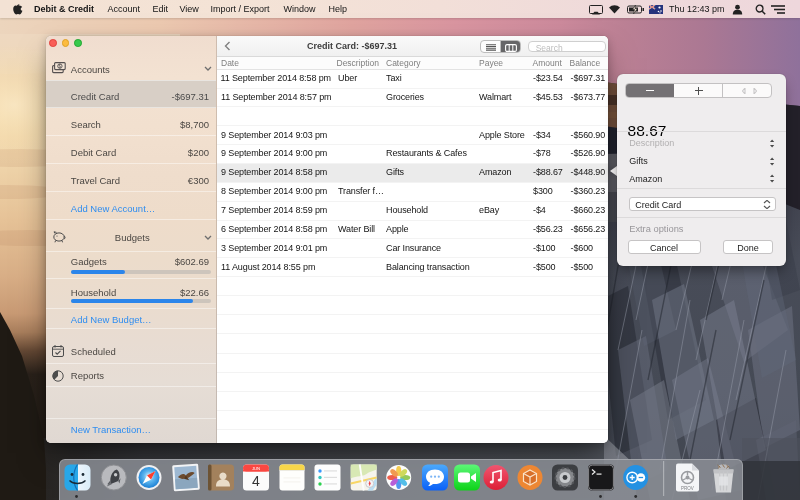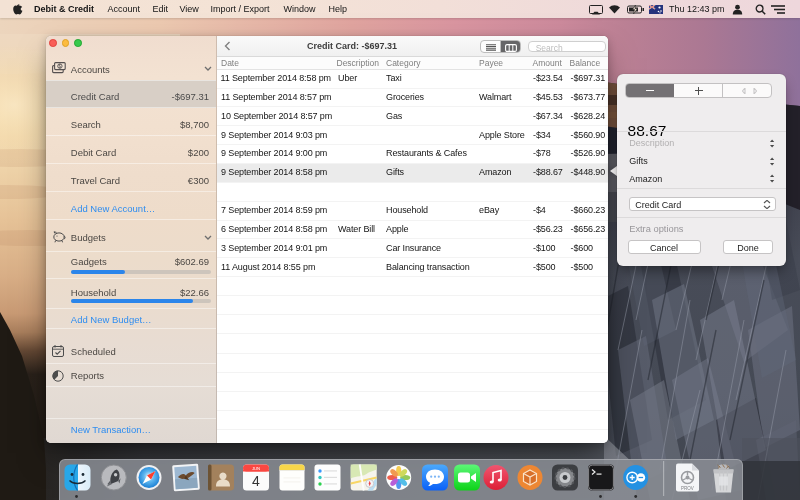--- a/index.html
+++ b/index.html
@@ -245,21 +245,21 @@
       <span class="srow-val" style="top:139.5px;">€300</span>
     <span class="srow-label blue" style="top:167.5px;">Add New Account…</span>
 
     <svg class="abs" style="left:6px;top:195px" width="14" height="12" viewBox="0 0 14 12">
       <ellipse cx="7" cy="6" rx="5.2" ry="4.1" fill="none" stroke="#4c4c4c" stroke-width="1"></ellipse>
       <path d="M12 5 a1.6 1.6 0 0 1 0 3" fill="none" stroke="#4c4c4c" stroke-width="1"></path>
       <path d="M3.5 9.5 L3 11.3 M10 9.5 L10.5 11.3" stroke="#4c4c4c" stroke-width="1"></path>
       <path d="M3 2.5 L2 .8 L4.5 1.4" fill="none" stroke="#4c4c4c" stroke-width="1"></path>
       <circle cx="5" cy="5" r=".6" fill="#4c4c4c"></circle>
     </svg>
-    <span class="srow-label" style="top:196.5px;">Budgets</span>
+    <span class="srow-label" style="top:196.5px;margin-left:44px;">Budgets</span>
     <svg class="abs" style="left:158px;top:199px" width="8" height="5" viewBox="0 0 8 5">
         <path d="M1 1 L4 4 L7 1" stroke="#6e6e6e" stroke-width="1.3" fill="none"></path>
       </svg>
 
     <span class="srow-label" style="top:220px;">Gadgets</span>
       <span class="srow-val" style="top:220px;">$602.69</span>
     <div class="abs" style="left:25.1px;top:234.9px;width:140.4px;height:3.4px;border-radius:2px;background:#cdc5bc;"></div>
     <div class="abs" style="left:25.1px;top:234.9px;width:54px;height:3.4px;border-radius:2px;background:#2b85ea;"></div>
     <span class="srow-label" style="top:251.5px;">Household</span>
       <span class="srow-val" style="top:251.5px;">$22.66</span>
@@ -340,44 +340,44 @@
         <span style="left:316px">-$23.54</span>
         <span style="left:353.5px">-$697.31</span>
       </div>
     <div class="trow" style="top:52.05px">
         <span style="left:4px">11 September 2014 8:57 pm</span>
         <span style="left:169px">Groceries</span>
         <span style="left:262px">Walmart</span>
         <span style="left:316px">-$45.53</span>
         <span style="left:353.5px">-$673.77</span>
       </div>
-    <div class="trow" style="top:70.9px">
-        <span style="left:4px">10 September 2014 8:57 pm</span>
-        <span style="left:169px">Gas</span>
-        <span style="left:316px">-$67.34</span>
-        <span style="left:353.5px">-$628.24</span>
-      </div>
     <div class="trow" style="top:89.75px">
         <span style="left:4px">9 September 2014 9:03 pm</span>
         <span style="left:262px">Apple Store</span>
         <span style="left:316px">-$34</span>
         <span style="left:353.5px">-$560.90</span>
       </div>
     <div class="trow" style="top:108.6px">
         <span style="left:4px">9 September 2014 9:00 pm</span>
         <span style="left:169px">Restaurants &amp; Cafes</span>
         <span style="left:316px">-$78</span>
         <span style="left:353.5px">-$526.90</span>
       </div>
     <div class="trow" style="top:127.45px;background:#ebebeb;">
         <span style="left:4px">9 September 2014 8:58 pm</span>
         <span style="left:169px">Gifts</span>
         <span style="left:262px">Amazon</span>
         <span style="left:316px">-$88.67</span>
         <span style="left:353.5px">-$448.90</span>
+      </div>
+    <div class="trow" style="top:146.3px">
+        <span style="left:4px">8 September 2014 9:00 pm</span>
+        <span style="left:121px">Transfer f…</span>
+        <span style="left:316px">$300</span>
+        <span style="left:353.5px">-$360.23</span>
       </div>
     <div class="trow" style="top:165.15px">
         <span style="left:4px">7 September 2014 8:59 pm</span>
         <span style="left:169px">Household</span>
         <span style="left:262px">eBay</span>
         <span style="left:316px">-$4</span>
         <span style="left:353.5px">-$660.23</span>
       </div>
     <div class="trow" style="top:184px">
         <span style="left:4px">6 September 2014 8:58 pm</span>

